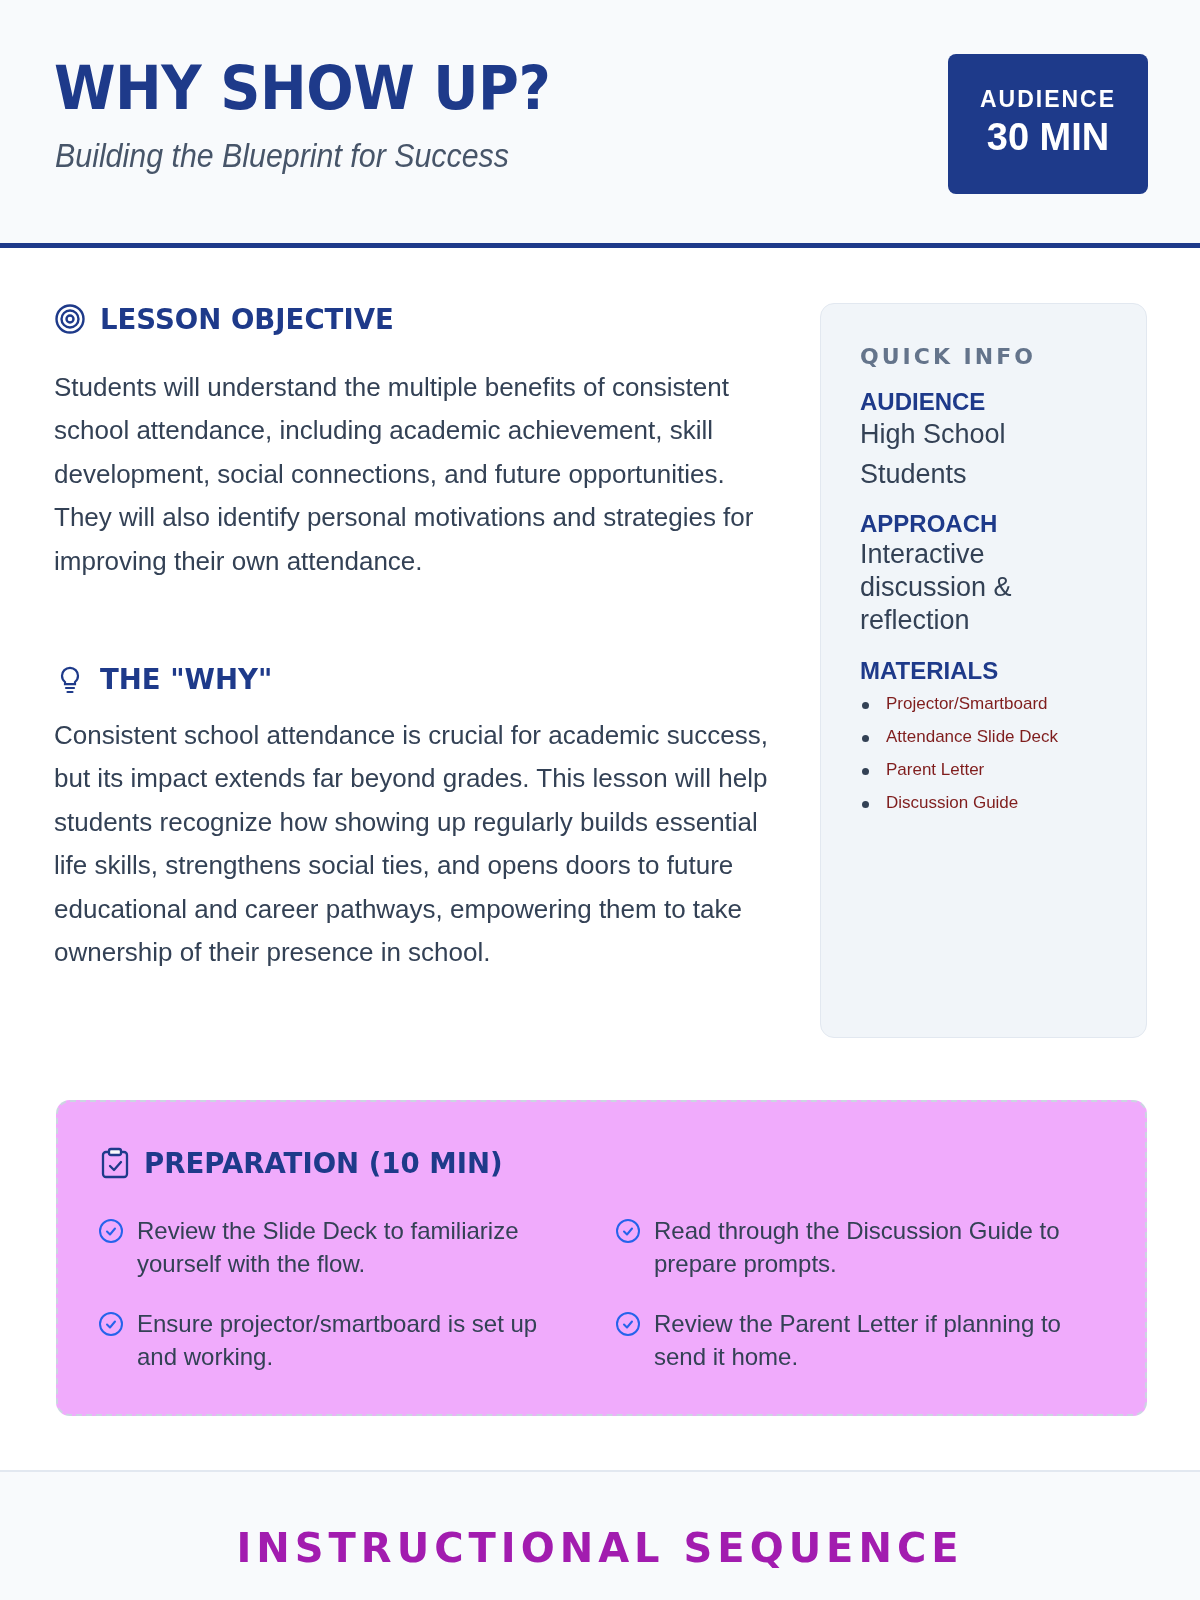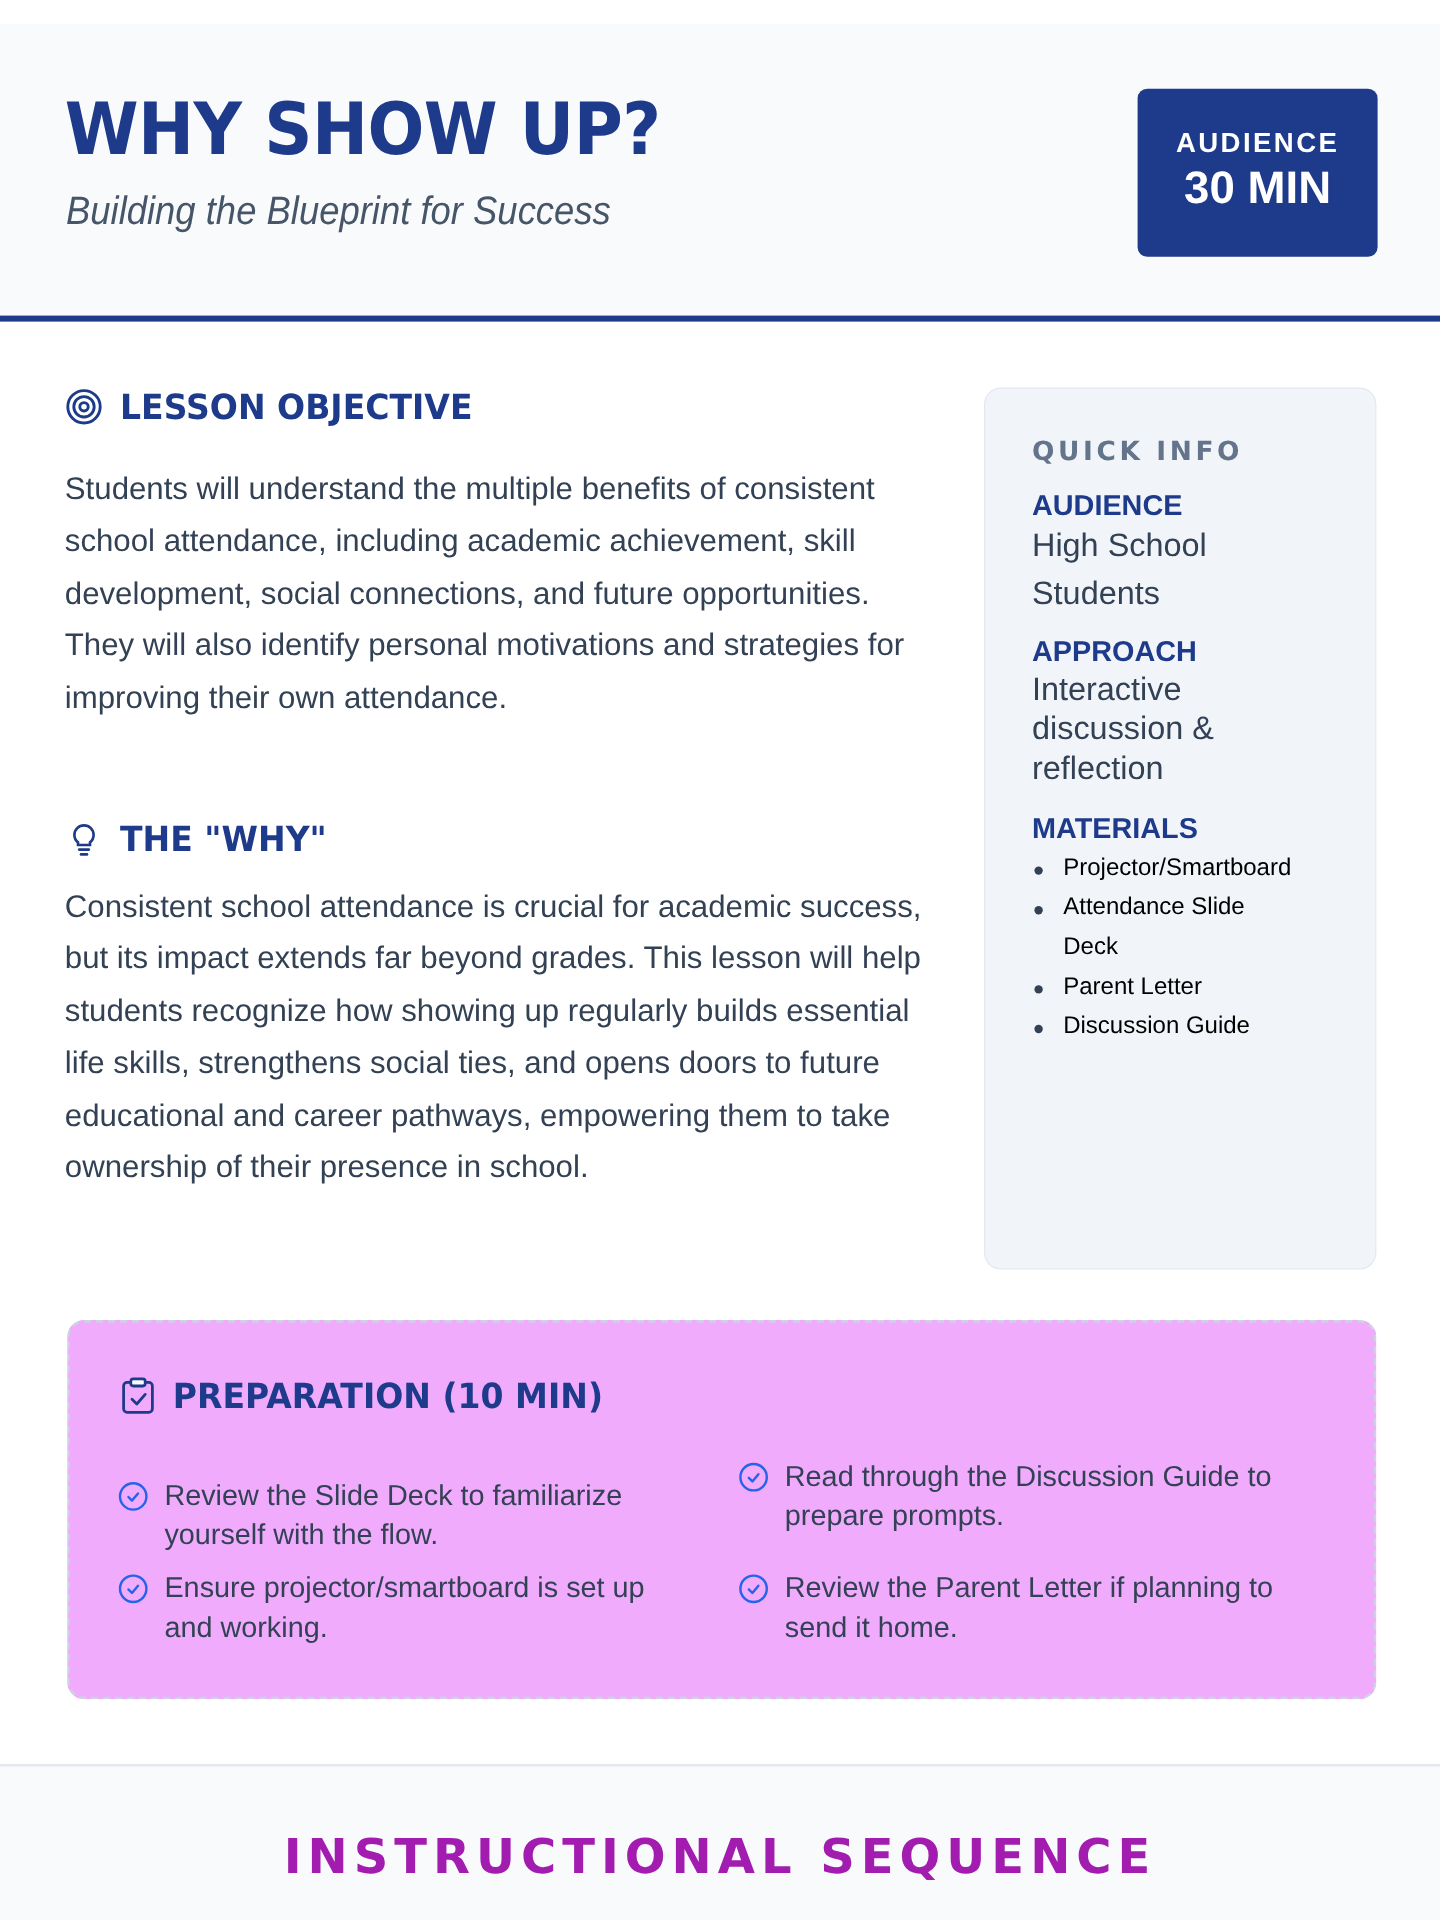--- a/index.html
+++ b/index.html
@@ -5,21 +5,20 @@
     * { box-sizing: border-box; margin: 0; padding: 0; }
     html, body { width: 1200px; height: 1600px; overflow: hidden; background: #ffffff; }
     body { font-family: "Liberation Sans", "DejaVu Sans", sans-serif; color: #334155; }
 
     .header {
       height: 248px;
       background: #f8fafc;
       border-bottom: 5px solid #1e3a8a;
       position: relative;
       padding: 0 54px;
-      margin-top: 20px;
     }
     .title {
       position: absolute; left: 54px; top: 52px;
       font-size: 60px; font-weight: 700; color: #1e3a8a;
       letter-spacing: -0.5px; line-height: 72px;
       font-family: "DejaVu Sans", sans-serif;
       transform: scaleX(0.93); transform-origin: left;
     }
     .subtitle {
       position: absolute; left: 55px; top: 136px;
@@ -56,21 +55,21 @@
       position: absolute; left: 820px; top: 308px;
       width: 327px; height: 735px;
       background: #f1f5f9; border: 1px solid #e2e8f0; border-radius: 14px;
       padding: 38px 39px;
     }
     .qi-title { font-size: 22px; font-weight: 700; color: #64748b; letter-spacing: 3px; line-height: 30px; margin-bottom: 18px; font-family: "DejaVu Sans", sans-serif; }
     .qi-label { font-size: 24px; font-weight: 700; color: #1e3a8a; line-height: 24px; }
     .qi-value { font-size: 27px; color: #334155; line-height: 40px; margin-bottom: 18px; }
     .qi-value.tight { line-height: 33px; margin-top: 2px; margin-bottom: 22px; }
     .qi-list { list-style: none; margin-top: 4px; }
-    .qi-list li { position: relative; padding-left: 26px; font-size: 20px; line-height: 33px; color: #000000; }
+    .qi-list li { position: relative; padding-left: 26px; font-size: 17px; line-height: 33px; color: #7f1d1d; }
     .qi-list li::before { content: ""; position: absolute; left: 2px; top: 15px; width: 7px; height: 7px; border-radius: 50%; background: #334155; }
 
     .prep {
       position: absolute; left: 56px; top: 1100px;
       width: 1091px; height: 316px;
       background: #f0abfc; border: 2.5px dashed #cbd5e1; border-radius: 14px;
     }
     .prep-heading { position: absolute; left: 42px; top: 44px; display: flex; align-items: center; gap: 14px; color: #1e3a8a; font-weight: 700; font-size: 29px; font-family: "DejaVu Sans", sans-serif; }
     .prep-heading .label { display: inline-block; transform: scaleX(0.95); transform-origin: left; }
     .prep-item { position: absolute; display: flex; gap: 13px; width: 470px; }
@@ -143,21 +142,21 @@
     <span style="display:inline-flex;">
       <svg width="30" height="32" viewBox="0 0 30 32" fill="none" stroke="#1e3a8a" stroke-width="2.3" stroke-linecap="round" stroke-linejoin="round">
         <rect x="3" y="5" width="24" height="25" rx="3"></rect>
         <rect x="9" y="2" width="12" height="6" rx="2" fill="#f8fafc"></rect>
         <path d="M10 19l4 4 7-8"></path>
       </svg>
     </span>
     <span class="label">PREPARATION (10 MIN)</span>
   </div>
 
-  <div class="prep-item" style="left:40px; top:128px;justify-content:center;">
+  <div class="prep-item" style="left:40px; top:112px;justify-content:center;">
     <span class="check">
       <svg width="26" height="26" viewBox="0 0 26 26" fill="none" stroke="#2563eb" stroke-width="2" stroke-linecap="round" stroke-linejoin="round">
           <circle cx="13" cy="13" r="11"></circle>
           <path d="M9 13.5l3 3 5-6"></path>
         </svg>
     </span>
     <span class="text">Review the Slide Deck to familiarize yourself with the flow.</span>
   </div>
   <div class="prep-item" style="left:40px; top:205px;">
     <span class="check">

